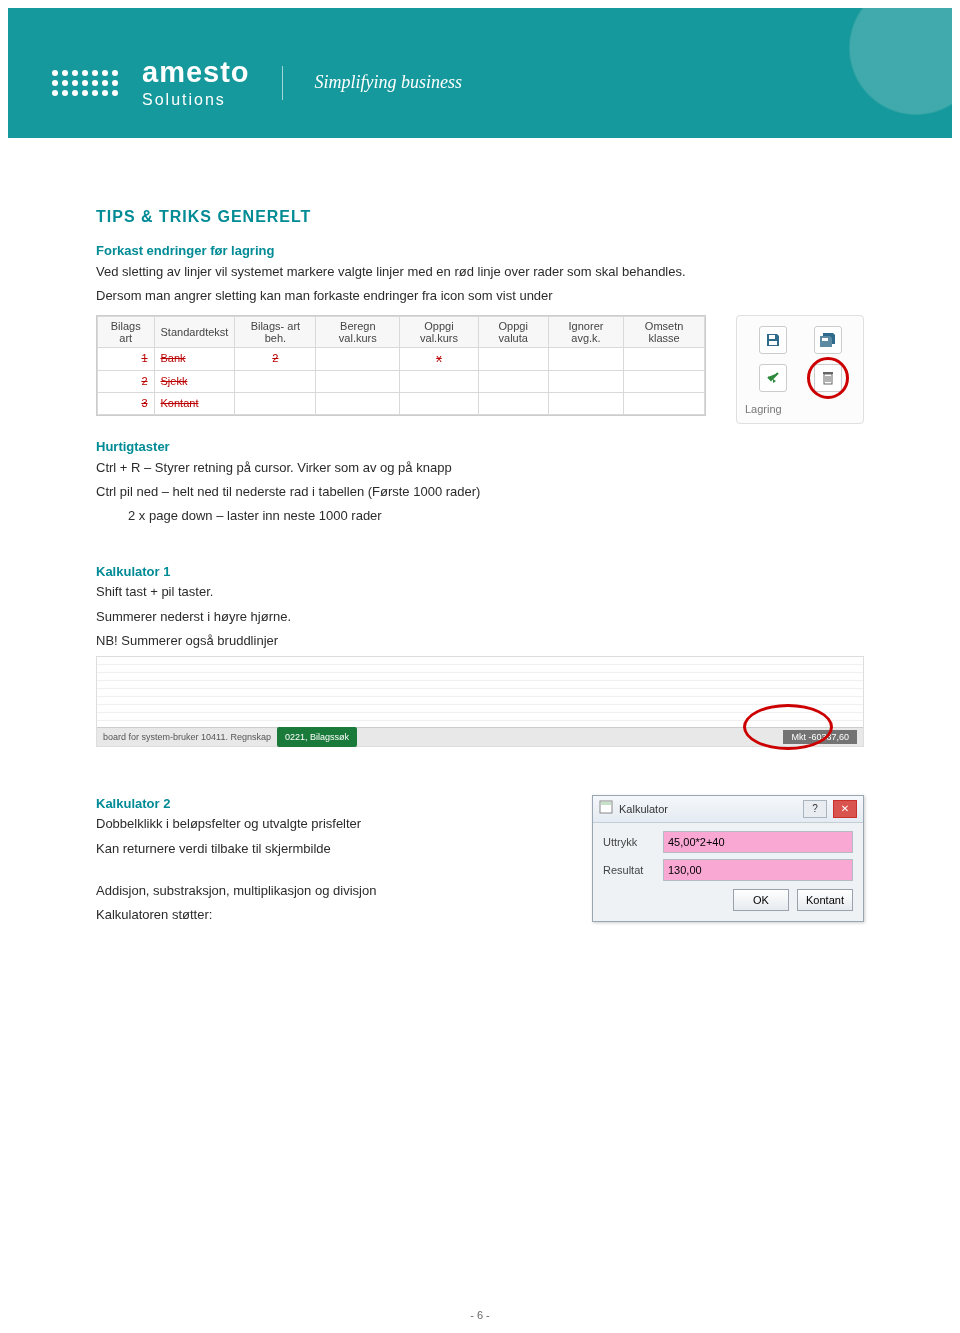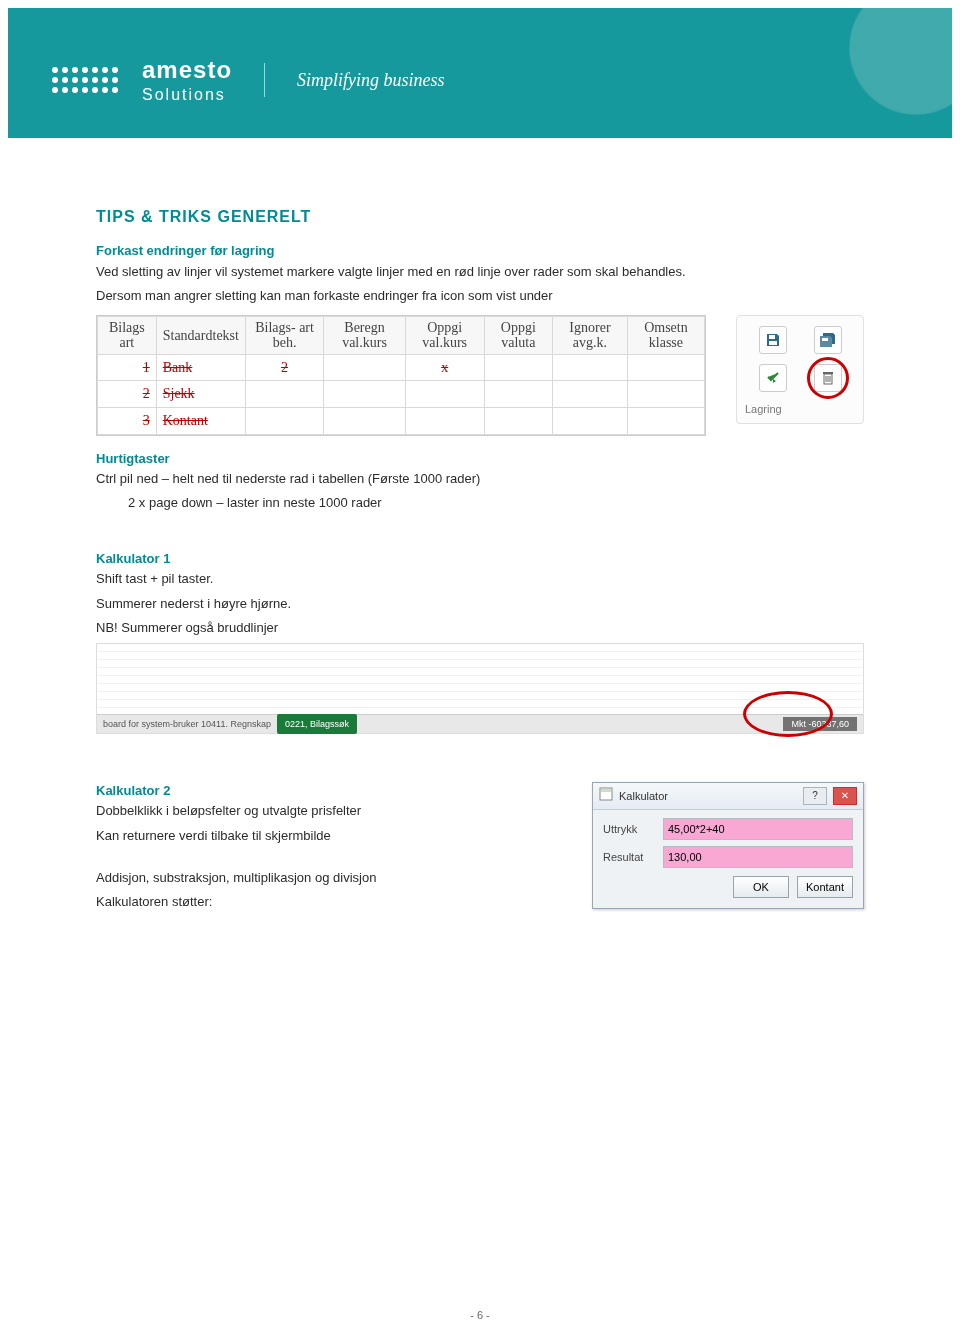--- a/index.html
+++ b/index.html
@@ -4,34 +4,34 @@
 <style>
   html,body{margin:0;padding:0;background:#fff;font-family:Arial,Helvetica,sans-serif;color:#333;}
   .page{width:960px;min-height:1333px;margin:0 auto;background:#fff;position:relative;box-sizing:border-box;}
   
   .banner{position:relative;height:130px;margin:8px 8px 0 8px;background:#16999c;overflow:hidden;}
   .banner::before{content:"";position:absolute;right:-60px;top:-40px;width:240px;height:200px;background:radial-gradient(circle at 60% 40%, #8fc8ca 0%, #8fc8ca 35%, transparent 36%);opacity:.35;}
   .brand{position:absolute;left:44px;top:48px;display:flex;align-items:center;gap:18px;}
   .dots{display:grid;grid-template-columns:repeat(7,6px);grid-auto-rows:6px;gap:4px;margin-right:6px;}
   .dots span{display:block;width:6px;height:6px;border-radius:50%;background:#fff;}
   .brand-text{color:#fff;display:flex;flex-direction:column;}
-  .brand-name{font-size:24px;font-weight:bold;letter-spacing:1px;}
+  .brand-name{font-size:29px;font-weight:bold;letter-spacing:1px;}
   .brand-sub{font-size:16px;letter-spacing:2px;margin-top:2px;}
   .brand-sep{width:1px;height:34px;background:rgba(255,255,255,.6);margin:0 14px;}
   .brand-tag{color:#fff;font-style:italic;font-size:18px;font-family:"Times New Roman",serif;}
   
   .content{padding:68px 96px 40px 96px;font-size:13px;color:#2b2b2b;line-height:1.4;}
   h1.section{color:#008b95;font-size:16px;letter-spacing:1px;font-weight:bold;margin:0 0 12px 0;}
   h2.part{color:#008b95;font-size:13px;font-weight:bold;margin:14px 0 2px 0;}
   .para{margin:0 0 6px 0;}
   .indent{padding-left:32px;}
   
   .fig1{display:flex;align-items:flex-start;gap:24px;margin:10px 0 12px 0;}
   .tblwrap{border:1px solid #ccc;flex:1;}
-  .tbl{width:100%;border-collapse:collapse;font-size:14px;color:#444;font-family:Liberation Serif, serif;}
+  .tbl{width:100%;border-collapse:collapse;font-size:11px;color:#444;}
   .tbl th,.tbl td{border:1px solid #d9d9d9;padding:3px 6px;text-align:center;}
   .tbl th{background:#f7f7f7;font-weight:normal;line-height:1.1;}
   .tbl td.left{text-align:left;}
   .tbl td.num{text-align:right;}
   .tbl tr.strike td{color:#b00;text-decoration:line-through;}
   .iconpanel{width:110px;border:1px solid #e0e0e0;border-radius:4px;padding:10px 8px 6px 8px;background:#fcfcfc;margin-left:6px;}
   .iconrow{display:flex;justify-content:space-around;margin-bottom:10px;}
   .iconbtn{width:26px;height:26px;display:flex;align-items:center;justify-content:center;border:1px solid #ccc;border-radius:3px;background:#fff;}
   .iconbtn.circled{position:relative;}
   .redcircle{position:absolute;inset:-8px;border:3px solid #cc0000;border-radius:50%;}
@@ -192,20 +192,21 @@
                 <line x1="8" y1="5" x2="8" y2="11" stroke="#666"></line>
               </svg>
             <span class="redcircle"></span>
           </div>
         </div>
         <div class="iconlabel">Lagring</div>
       </div>
     </div>
 
     <h2 class="part">Hurtigtaster</h2>
+    <p class="para">Ctrl + R – Styrer retning på cursor. Virker som av og på knapp</p>
     <p class="para">Ctrl pil ned – helt ned til nederste rad i tabellen (Første 1000 rader)</p>
     <p class="para indent">2 x page down – laster inn neste 1000 rader</p>
 
     <br>
     <h2 class="part">Kalkulator 1</h2>
     <p class="para">Shift tast + pil taster.</p>
     <p class="para">Summerer nederst i høyre hjørne.</p>
     <p class="para">NB! Summerer også bruddlinjer</p>
 
     <div class="fig2">

